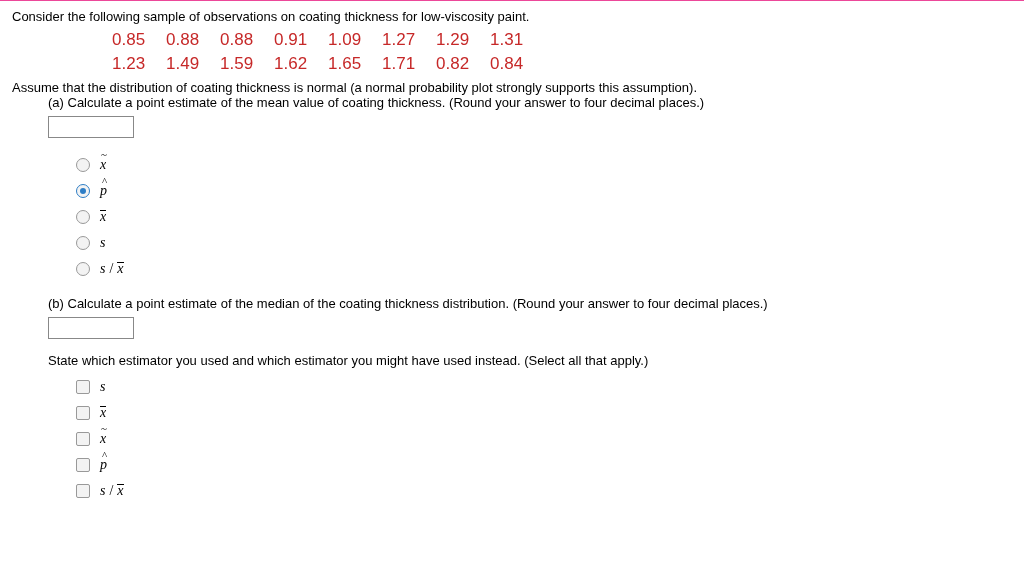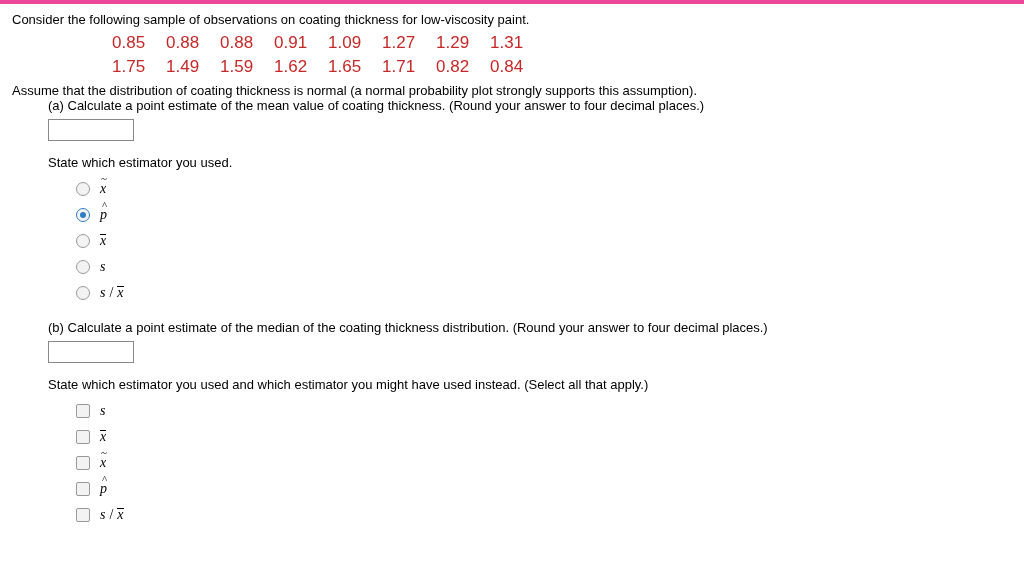--- a/index.html
+++ b/index.html
@@ -5,21 +5,21 @@
   * { box-sizing: border-box; }
   body {
     font-family: Verdana, Geneva, sans-serif;
     font-size: 13px;
     color: #000;
     margin: 0;
     padding: 0;
     background: #fff;
   }
   .container {
-    border-top: 4px solid #ec4899;
+    border-top: 1px solid #ec4899;
     padding: 8px 12px;
   }
   .intro { margin-bottom: 6px; }
   .data-table {
     margin-left: 100px;
     margin-bottom: 6px;
   }
   .data-row { display: flex; margin-bottom: 4px; }
   .data-cell {
     width: 54px;
@@ -115,38 +115,37 @@
       <span class="data-cell">0.85</span>
       <span class="data-cell">0.88</span>
       <span class="data-cell">0.88</span>
       <span class="data-cell">0.91</span>
       <span class="data-cell">1.09</span>
       <span class="data-cell">1.27</span>
       <span class="data-cell">1.29</span>
       <span class="data-cell">1.31</span>
     </div>
     <div class="data-row">
-      <span class="data-cell">1.75</span>
+      <span class="data-cell">1.23</span>
       <span class="data-cell">1.49</span>
       <span class="data-cell">1.59</span>
       <span class="data-cell">1.62</span>
       <span class="data-cell">1.65</span>
       <span class="data-cell">1.71</span>
       <span class="data-cell">0.82</span>
       <span class="data-cell">0.84</span>
     </div>
   </div>
 
   <div class="assume">Assume that the distribution of coating thickness is normal (a normal probability plot strongly supports this assumption).</div>
 
   <div class="part">
     <div class="part-text">(a) Calculate a point estimate of the mean value of coating thickness. (Round your answer to four decimal places.)</div>
     <div class="answer-box"></div>
 
-    <div class="state-text">State which estimator you used.</div>
     <div class="options">
       <div class="option-row">
         <div class="radio"></div>
         <span class="sym tilde">x</span>
       </div>
       <div class="option-row">
         <div class="radio selected"></div>
         <span class="sym hat">p</span>
       </div>
       <div class="option-row">

